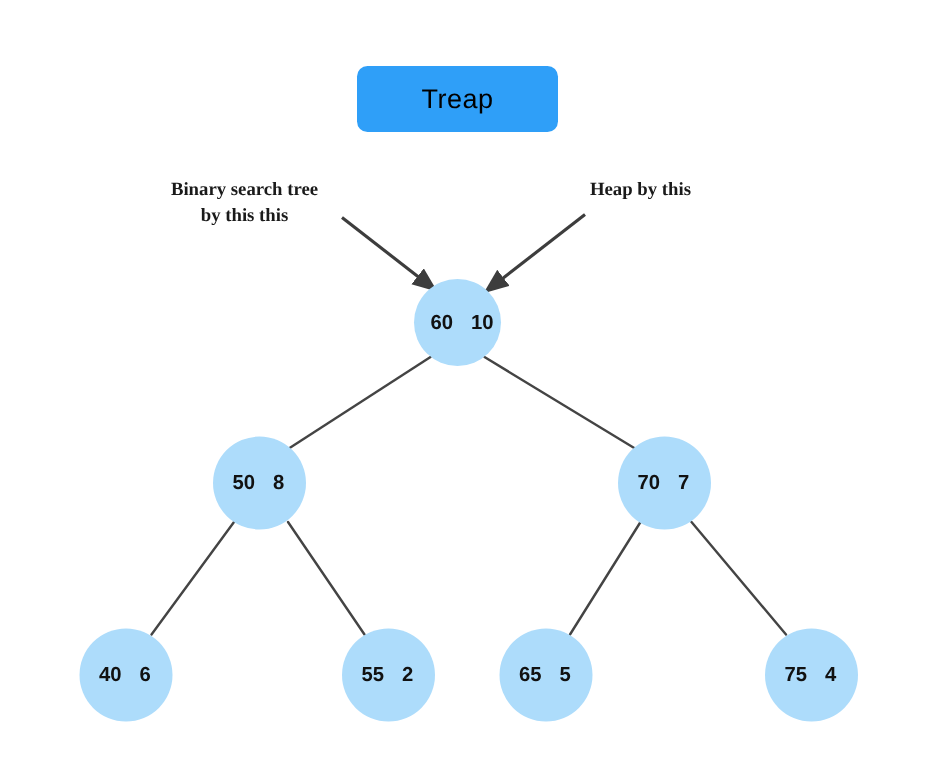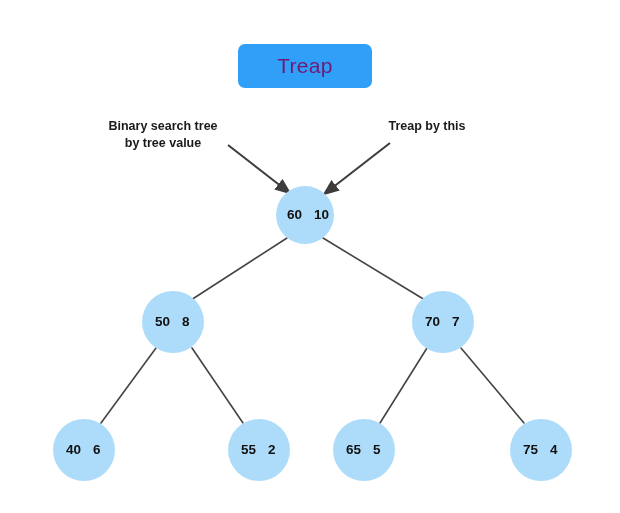--- a/index.html
+++ b/index.html
@@ -29,22 +29,22 @@
     top: 44px;
     width: 134px;
     height: 44px;
     background: #2f9ff8;
     border-radius: 7px;
     display: flex;
     align-items: center;
     justify-content: center;
   }
   .title-badge .title-text {
-    color: #701a75;
-    font-size: 21px;
+    color: #000000;
+    font-size: 18px;
     font-weight: 400;
     letter-spacing: 0.3px;
     font-family: "Liberation Sans", sans-serif;
   }
 
   
   .callout {
     position: absolute;
     font-size: 12.5px;
     font-weight: bold;
@@ -59,20 +59,21 @@
     top: 118px;
     width: 134px;
   }
   .callout-right {
     left: 377px;
     top: 118px;
     width: 100px;
   }
   .callout .line {
     display: block;
+    font-family: Liberation Serif, serif;
   }
 
   
   #diagram {
     position: absolute;
     left: 0;
     top: 0;
     width: 620px;
     height: 513px;
   }
@@ -106,25 +107,25 @@
 <body>
 
 <div id="stage">
 
   <div class="title-badge">
     <span class="title-text">Treap</span>
   </div>
 
   <div class="callout callout-left">
     <span class="line">Binary search tree</span>
-    <span class="line">by tree value</span>
+    <span class="line">by this this</span>
   </div>
 
   <div class="callout callout-right">
-    <span class="line">Treap by this</span>
+    <span class="line">Heap by this</span>
   </div>
 
   <svg id="diagram" viewBox="0 0 620 513">
     <defs>
       <marker id="arrowhead" markerWidth="9" markerHeight="9" refX="7.6" refY="3.2" orient="auto" markerUnits="strokeWidth">
         <path d="M0,0 L8,3.2 L0,6.4 z" fill="#3d3d3d"></path>
       </marker>
     </defs>
     <g id="edges-layer">
         <line x1="287" y1="238" x2="191" y2="300" class="edge-line"></line>

